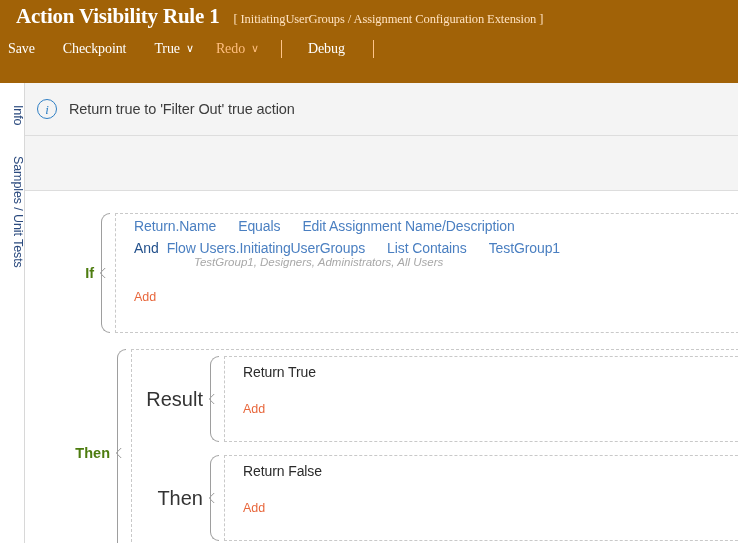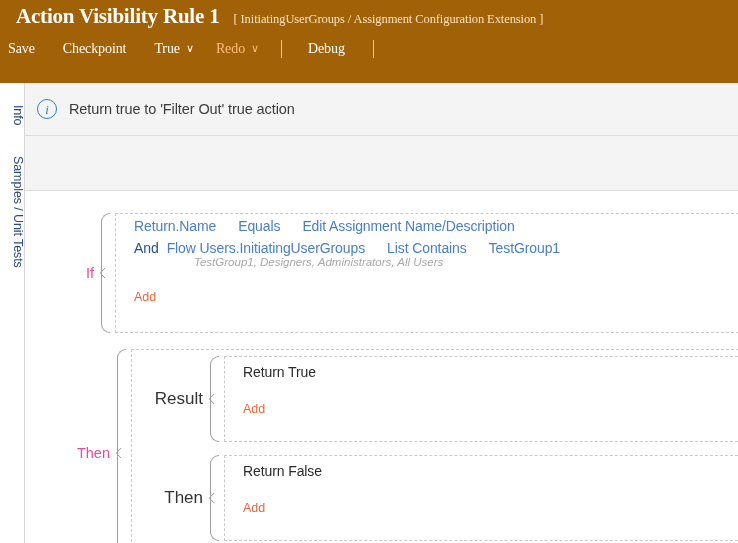--- a/index.html
+++ b/index.html
@@ -155,22 +155,22 @@
   
   .grp { display: flex; align-items: stretch; }
   .grp-label {
     display: flex;
     align-items: center;
     justify-content: flex-end;
     font-size: 14px;
     padding-right: 7px;
     white-space: nowrap;
   }
-  .grp-label.blue { color: #ec4899; font-weight: normal; font-size: 14.5px; }
-  .grp-label.dark { color: #333333; font-size: 17px; }
+  .grp-label.blue { color: #4d7c0f; font-weight: bold; font-size: 14.5px; }
+  .grp-label.dark { color: #333333; font-size: 20px; }
 
   
   .cbrace {
     position: relative;
     flex: 0 0 14px;
     width: 14px;
     align-self: stretch;
   }
   .cbrace span {
     position: absolute;

